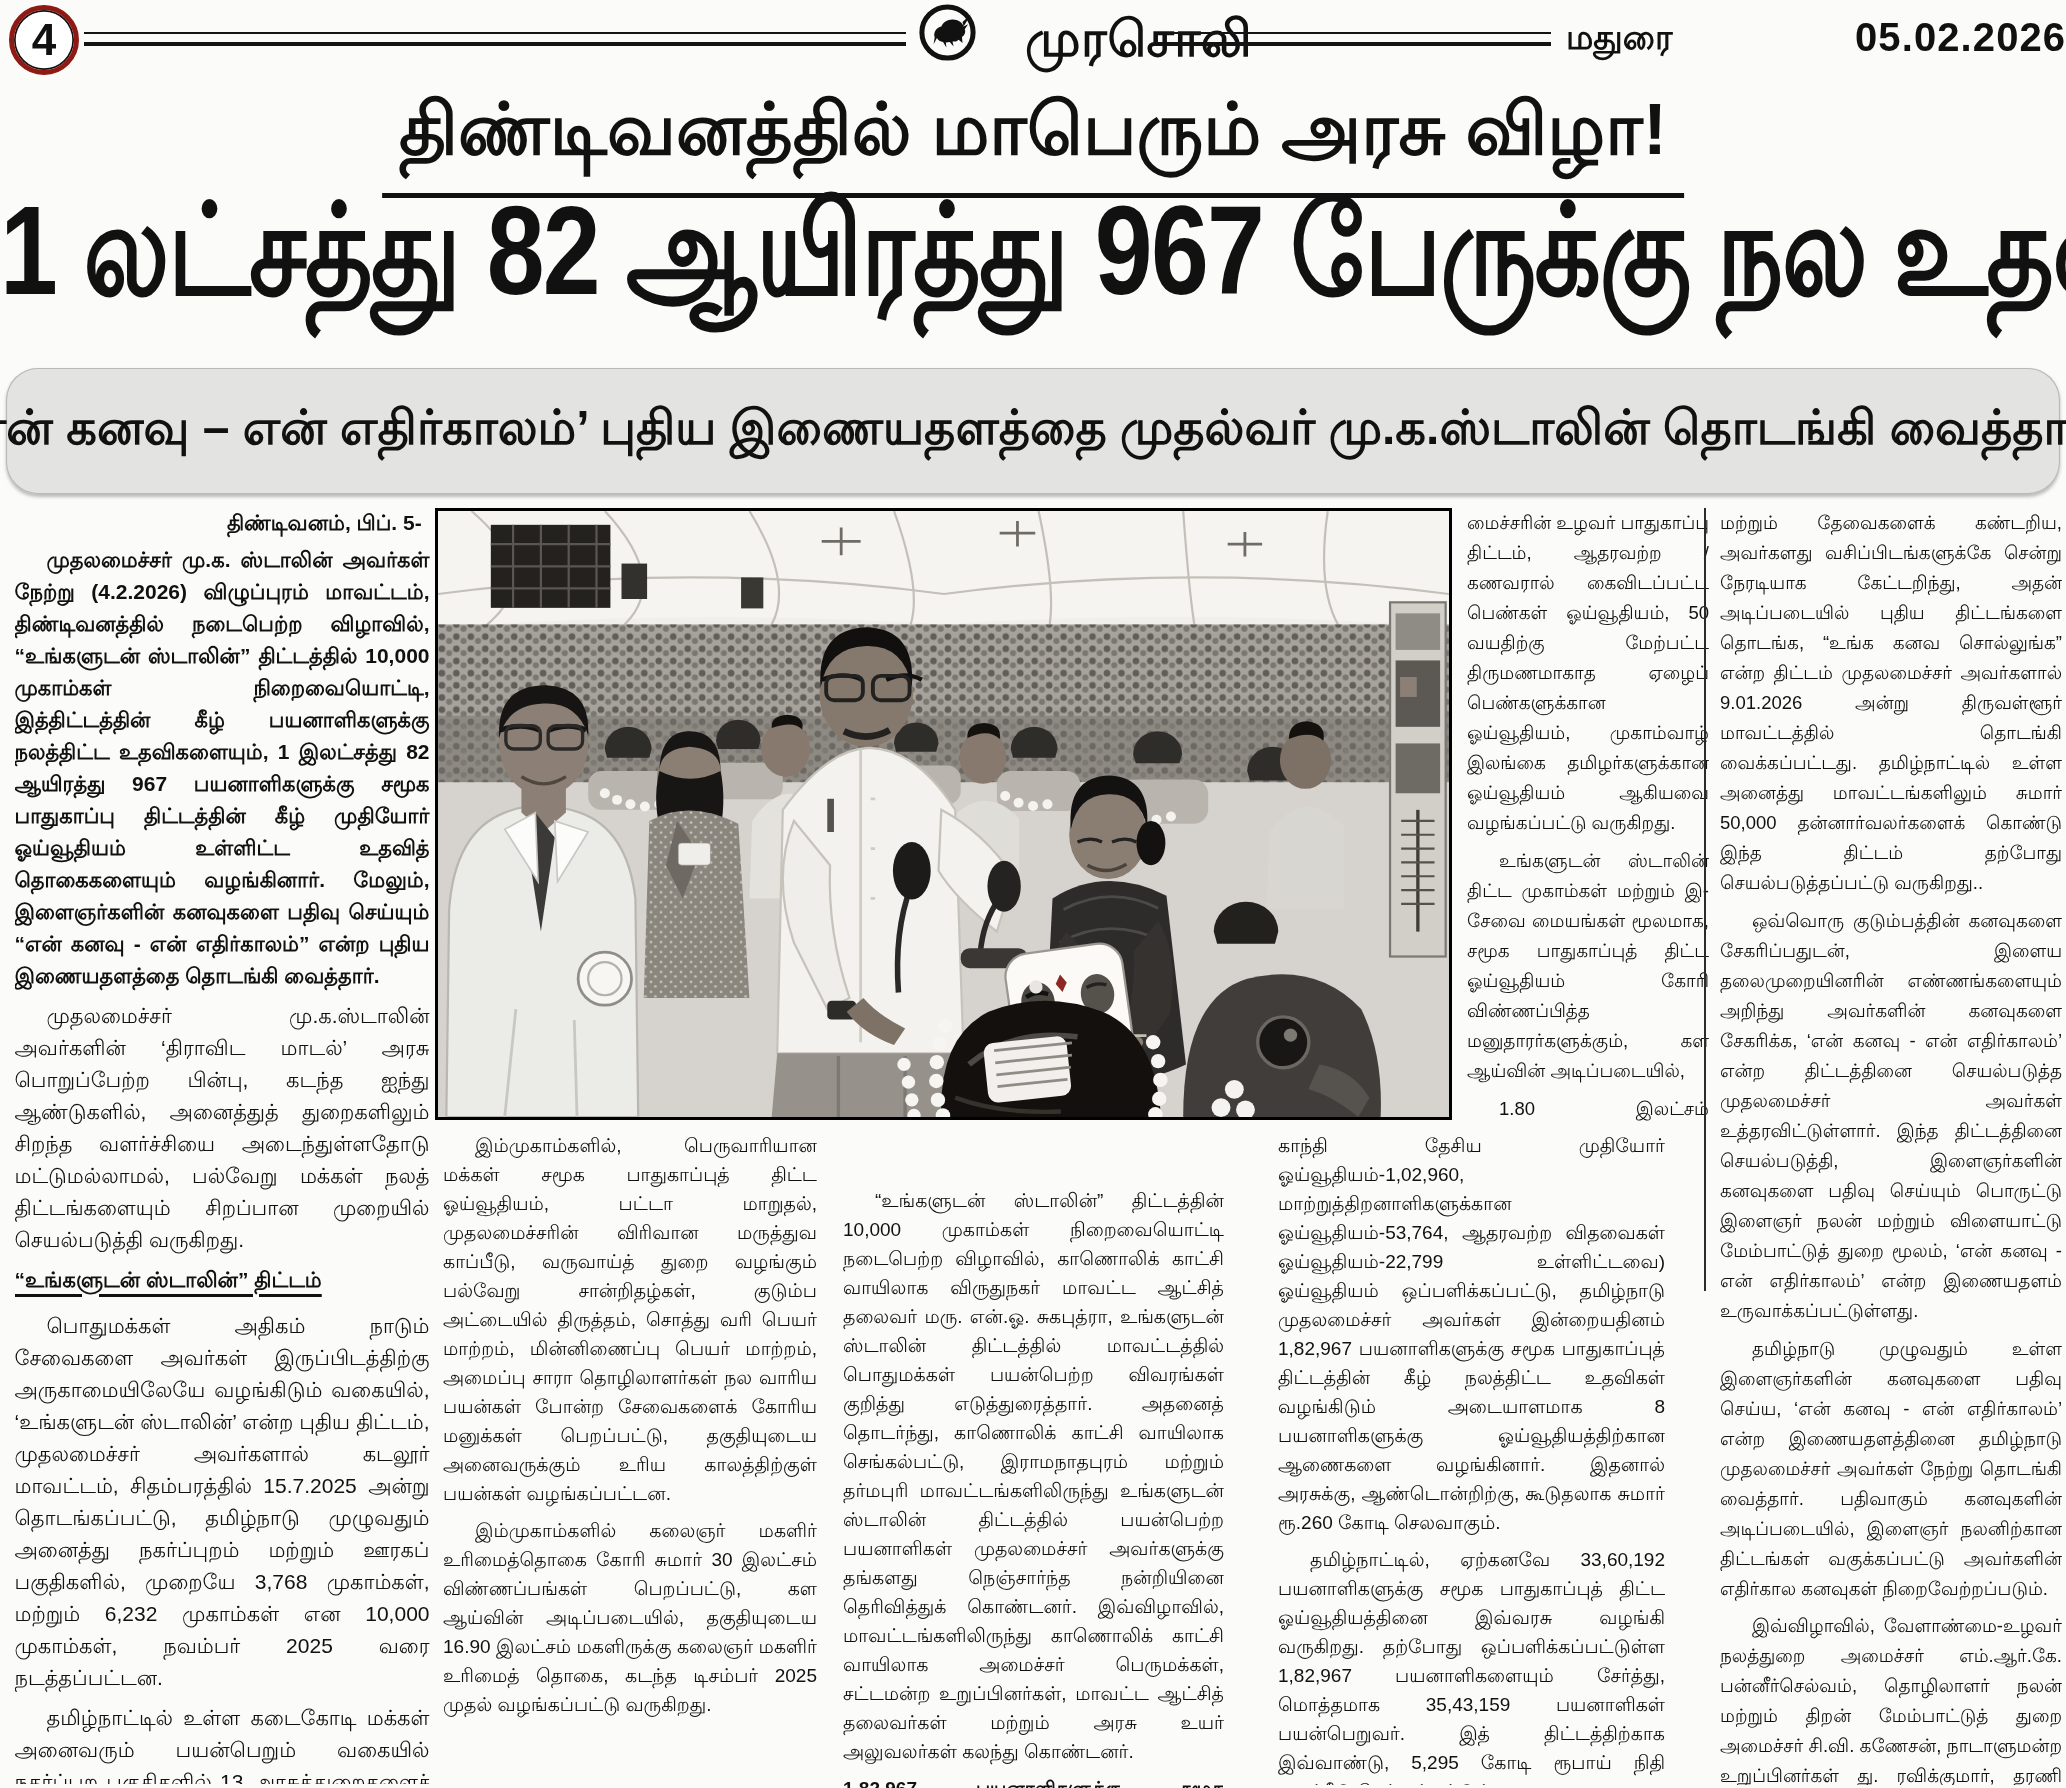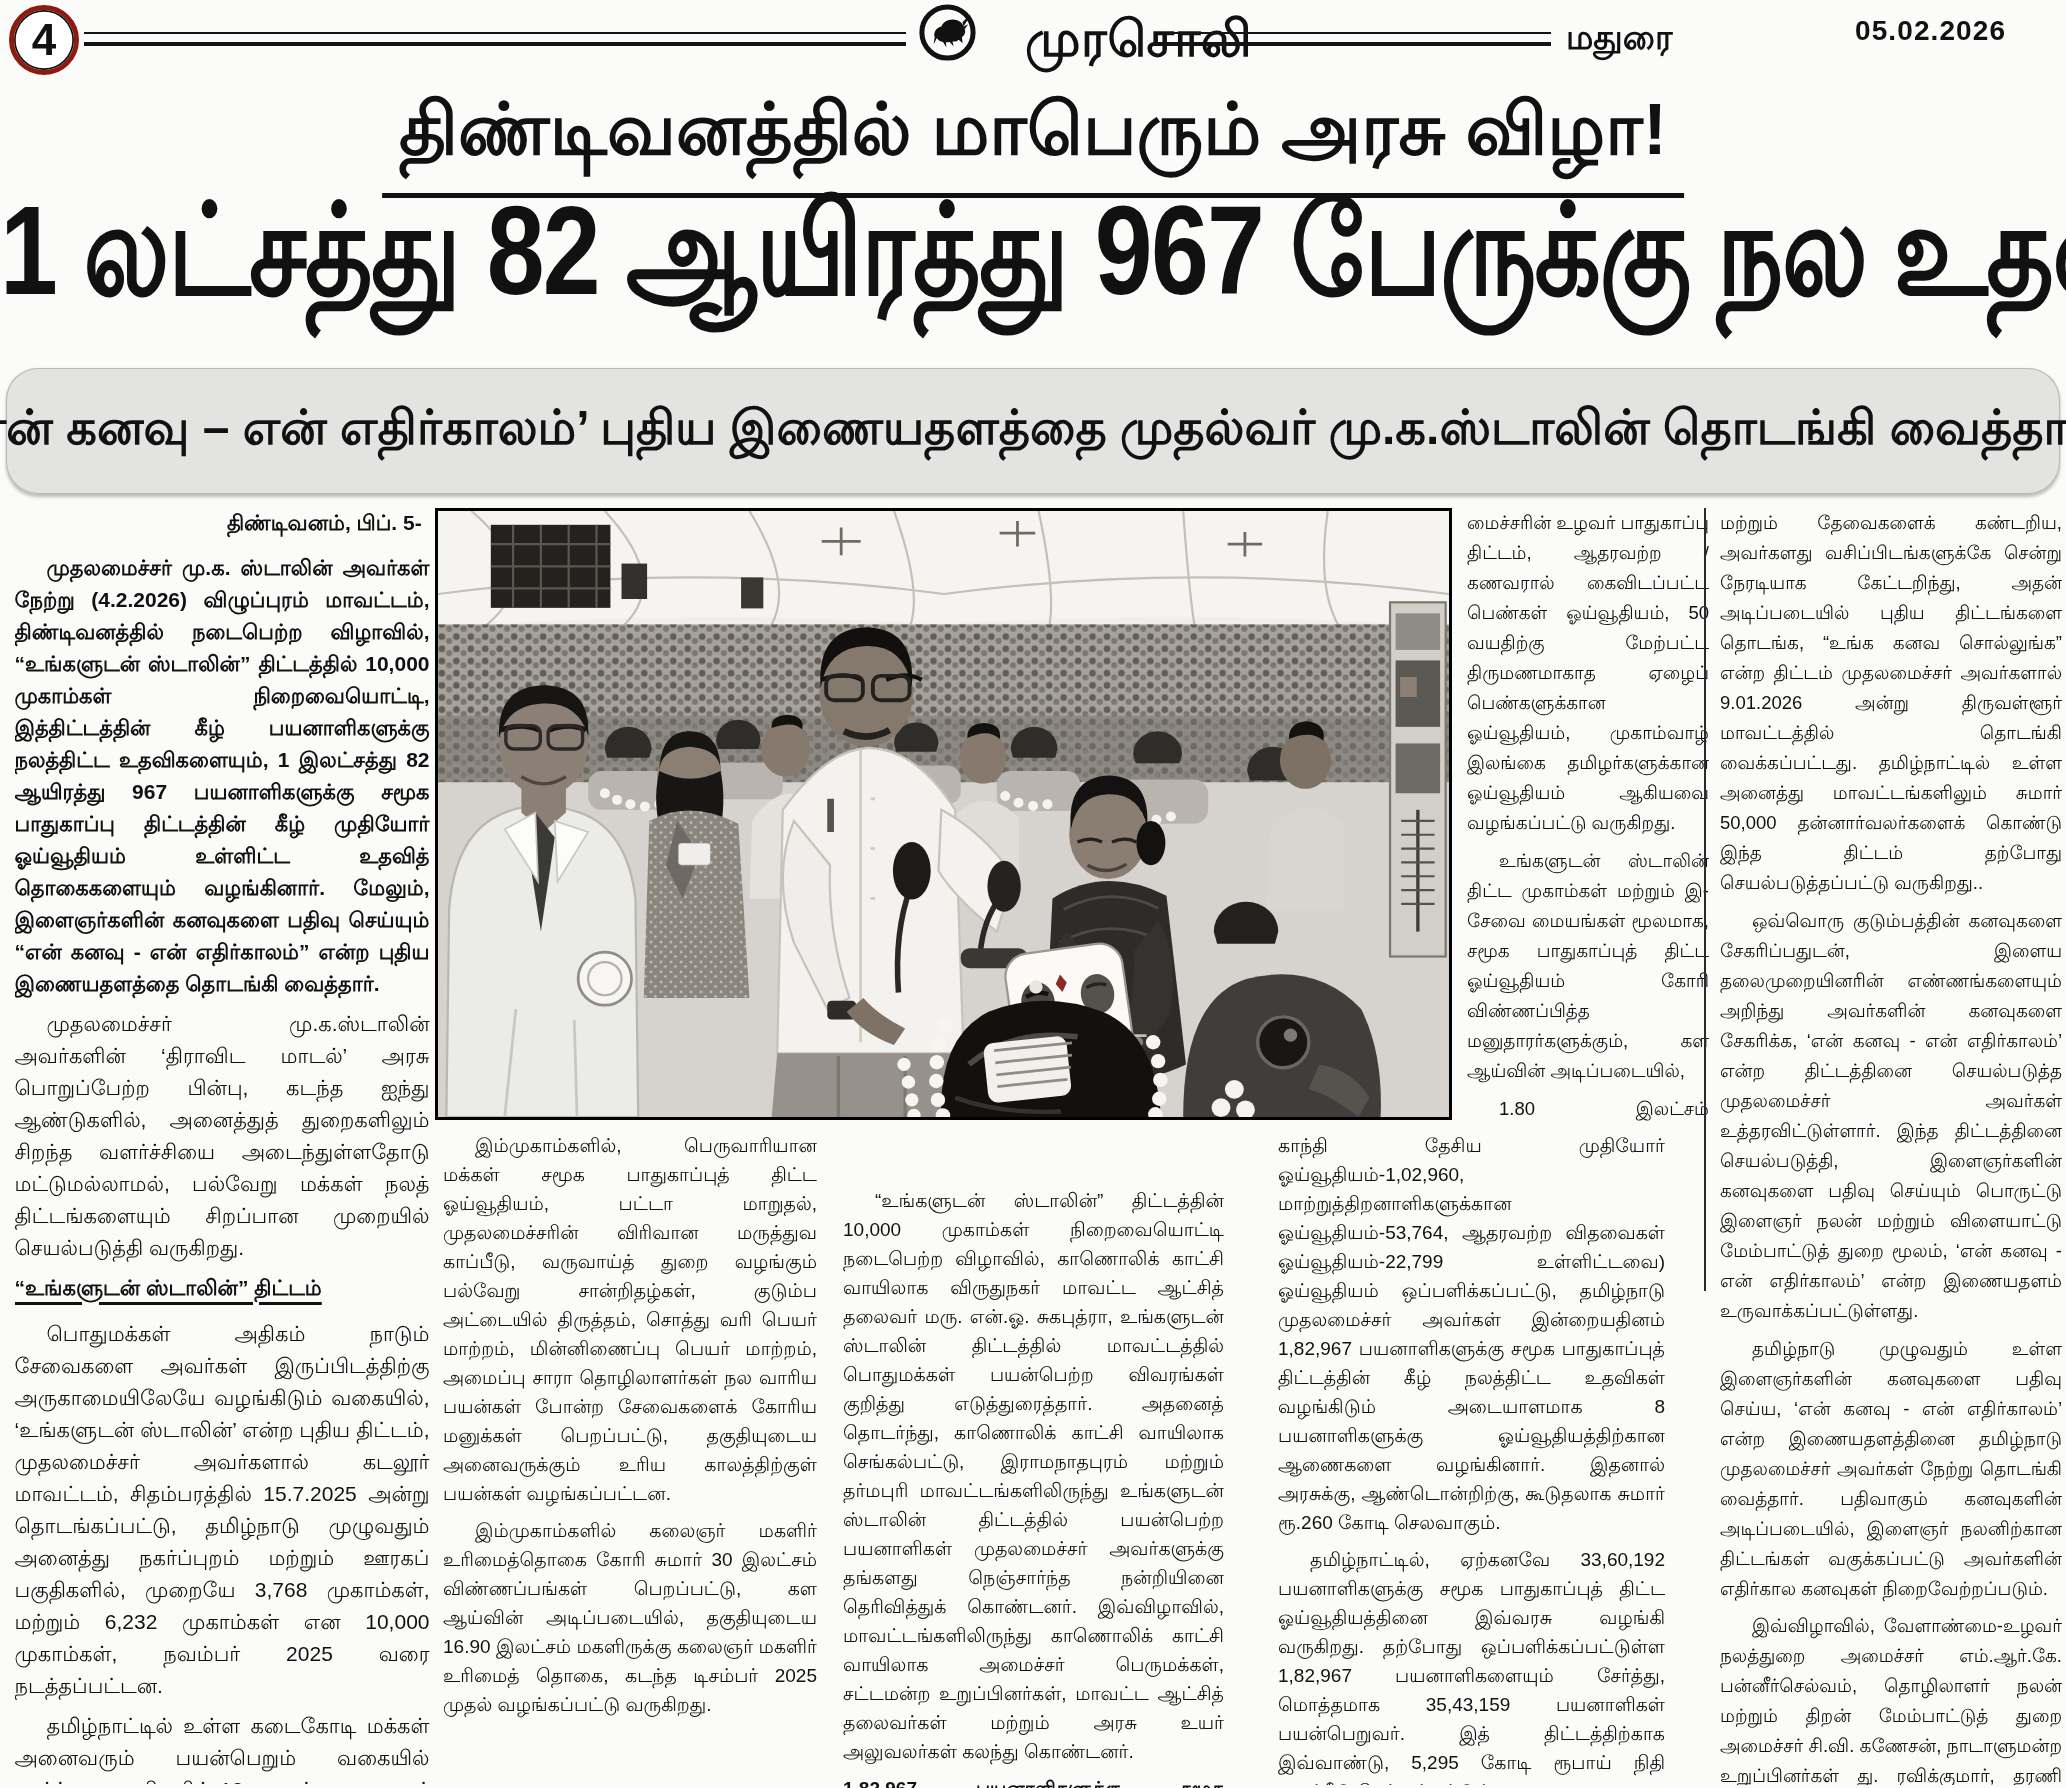--- a/index.html
+++ b/index.html
@@ -12,21 +12,21 @@
   .page-circle{
     position:absolute;left:9px;top:4.5px;width:60px;height:60px;border-radius:50%;
     border:5.6px solid #8f1913;box-shadow:0 0 0 1.7px #111 inset;background:#fff;
     display:flex;align-items:center;justify-content:center;
     font-size:44px;font-weight:bold;color:#111;
   }
   .dbl-rule{position:absolute;height:8.4px;border-top:2.2px solid #141414;border-bottom:4.5px solid #141414;}
   .emblem{position:absolute;left:918px;top:3.4px;width:59px;height:59px;}
   .masthead{position:absolute;left:1025px;top:10px;font-size:50px;font-weight:bold;letter-spacing:0.6px;}
   .edition{position:absolute;left:1566px;top:18px;font-size:34px;font-weight:bold;}
-  .issue-date{position:absolute;left:1855px;top:14.5px;font-size:28px;font-weight:bold;letter-spacing:1.1px;}
+  .issue-date{position:absolute;left:1855px;top:14.5px;font-size:40px;font-weight:bold;letter-spacing:1.1px;}
   
   .kicker{
     position:absolute;left:50%;top:88px;transform:translateX(-50%);
     font-size:72px;font-weight:bold;white-space:nowrap;
     border-bottom:5.6px solid #111;padding:0 17px 12.3px 17px;letter-spacing:0px;
   }
   .main-headline{
     position:absolute;left:0;top:178px;width:2066px;text-align:center;
     font-size:104px;font-weight:800;white-space:nowrap;letter-spacing:-1.7px;
     transform:scaleY(1.22);transform-origin:50% 0;
@@ -34,21 +34,21 @@
   .sub-box{
     position:absolute;left:5.6px;top:368px;width:2054px;height:126px;
     background:#e3e3e2;border-radius:32px;box-shadow:0 0 0 1.1px #b9b9b9 inset, 0 2.2px 3.4px rgba(0,0,0,.25);
     display:flex;align-items:center;justify-content:center;
   }
   .sub-box .t{font-size:48px;font-weight:bold;white-space:nowrap;}
   
   .col{position:absolute;text-align:justify;overflow:hidden;}
   .col p{margin:0 0 7.8px 0;text-indent:32px;}
   .col p.cont{text-indent:0;}
-  .col p.dateline{text-align:right;font-weight:bold;text-indent:0;margin-bottom:13px;padding-right:7.8px;}
+  .col p.dateline{text-align:right;font-weight:bold;text-indent:0;margin-bottom:5px;padding-right:7.8px;}
   .col p.lead{font-weight:bold;}
   .subhead{
     font-weight:bold;text-indent:0 !important;
     text-decoration:underline;text-decoration-thickness:2.8px;text-underline-offset:6.7px;
     margin:5.6px 0 14.5px 0 !important;
   }
   .c-large{font-size:21px;line-height:32px;}
   .c-med{font-size:19px;line-height:29px;}
   .c-narrow{font-size:18.5px;line-height:30px;}
   #col1{left:14.5px;top:507px;width:415px;height:1277px;}

